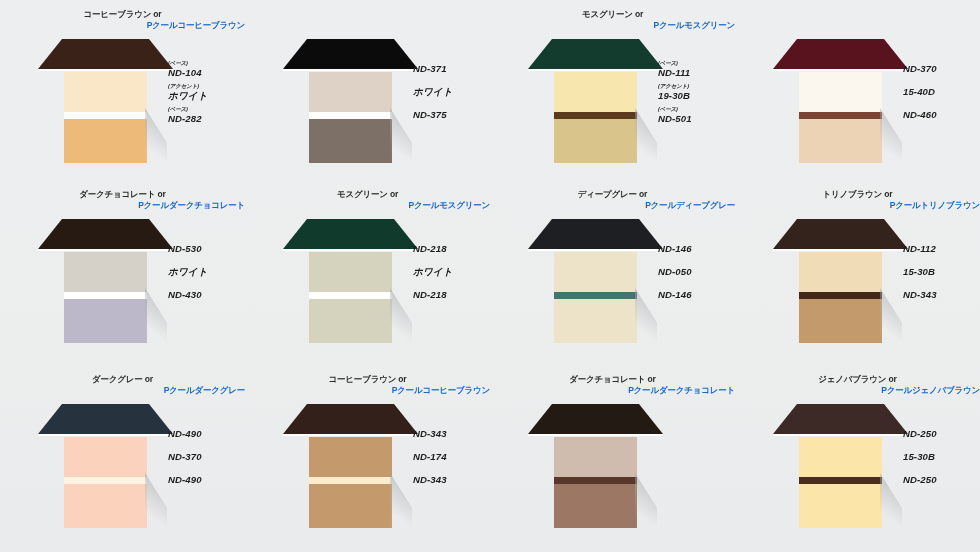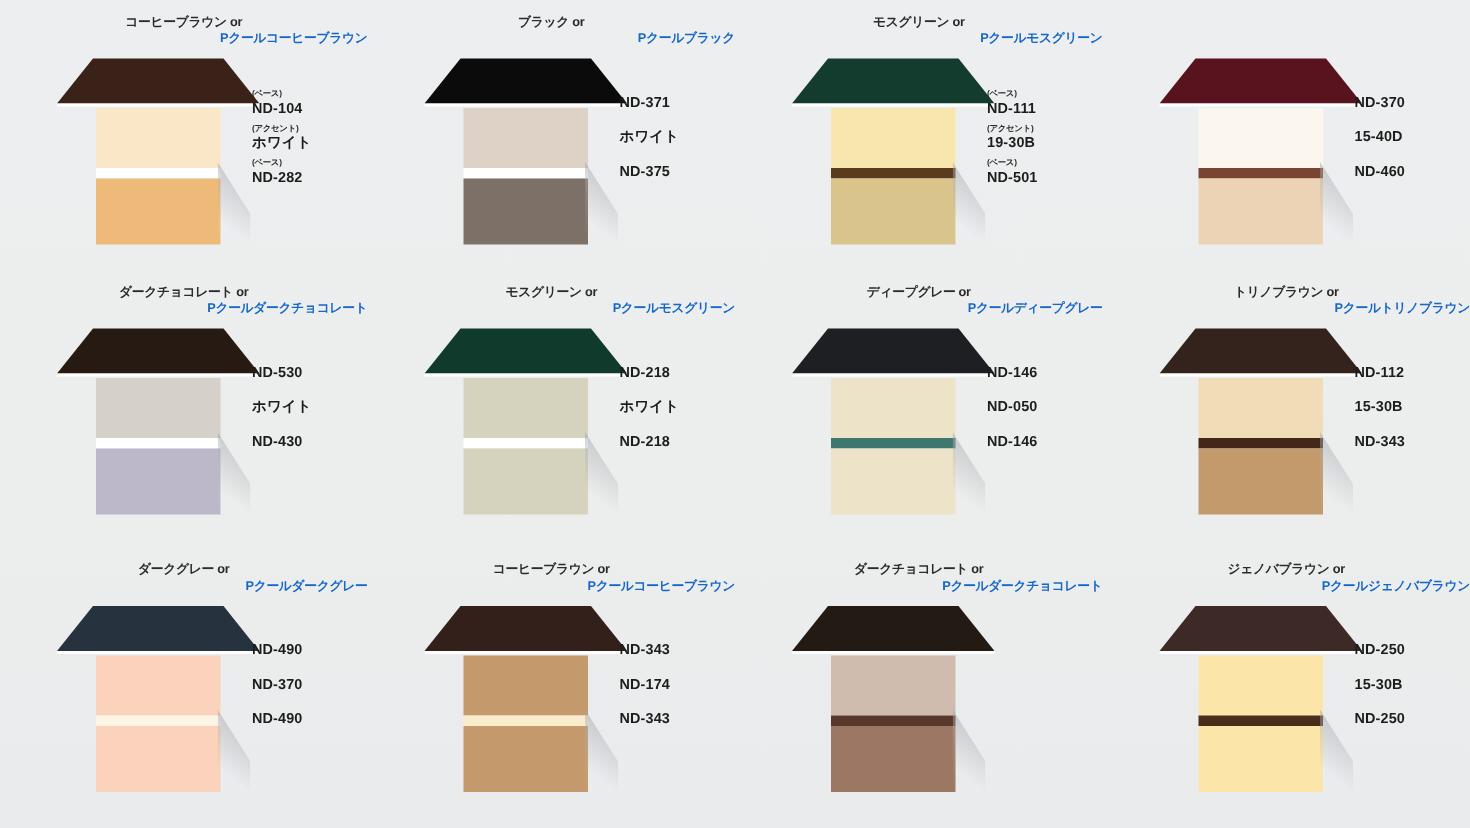--- a/index.html
+++ b/index.html
@@ -112,20 +112,21 @@
     left: 150px;
     top: 34px;
     width: 92px;
     height: 91px;
   }
   .lab {
     position: absolute;
     left: 18px;
     width: 80px;
     text-align: left;
+    font-style: italic;
   }
   .lab .cap {
     display: block;
     font-size: 5.6px;
     color: #2b2b2b;
     font-weight: bold;
     letter-spacing: -0.2px;
     line-height: 1;
     margin-bottom: 1px;
     white-space: nowrap;
@@ -179,24 +180,20 @@
             <span class="cap">(アクセント)</span>
             <span class="code">ホワイト</span>
           </div>
           <div class="lab l3">
             <span class="cap">(ベース)</span>
             <span class="code">ND-282</span>
           </div>
         </div>
       </div>
       <div class="cell">
-        <div class="titles">
-          <span class="title-main">ブラック or</span>
-          <span class="title-sub">Pクールブラック</span>
-        </div>
         <div class="house">
           <div class="roof-wrap">
             <svg class="roof-svg" width="135" height="32" viewBox="0 0 135 32">
               <polygon points="0,31 24,1 111,1 135,31" fill="#0b0b0b"></polygon>
             </svg>
             <div class="eave"></div>
           </div>
           <div class="walls">
             <div class="band top" style="background:#ded2c6"></div>
             <div class="band accent" style="background:#ffffff"></div>

